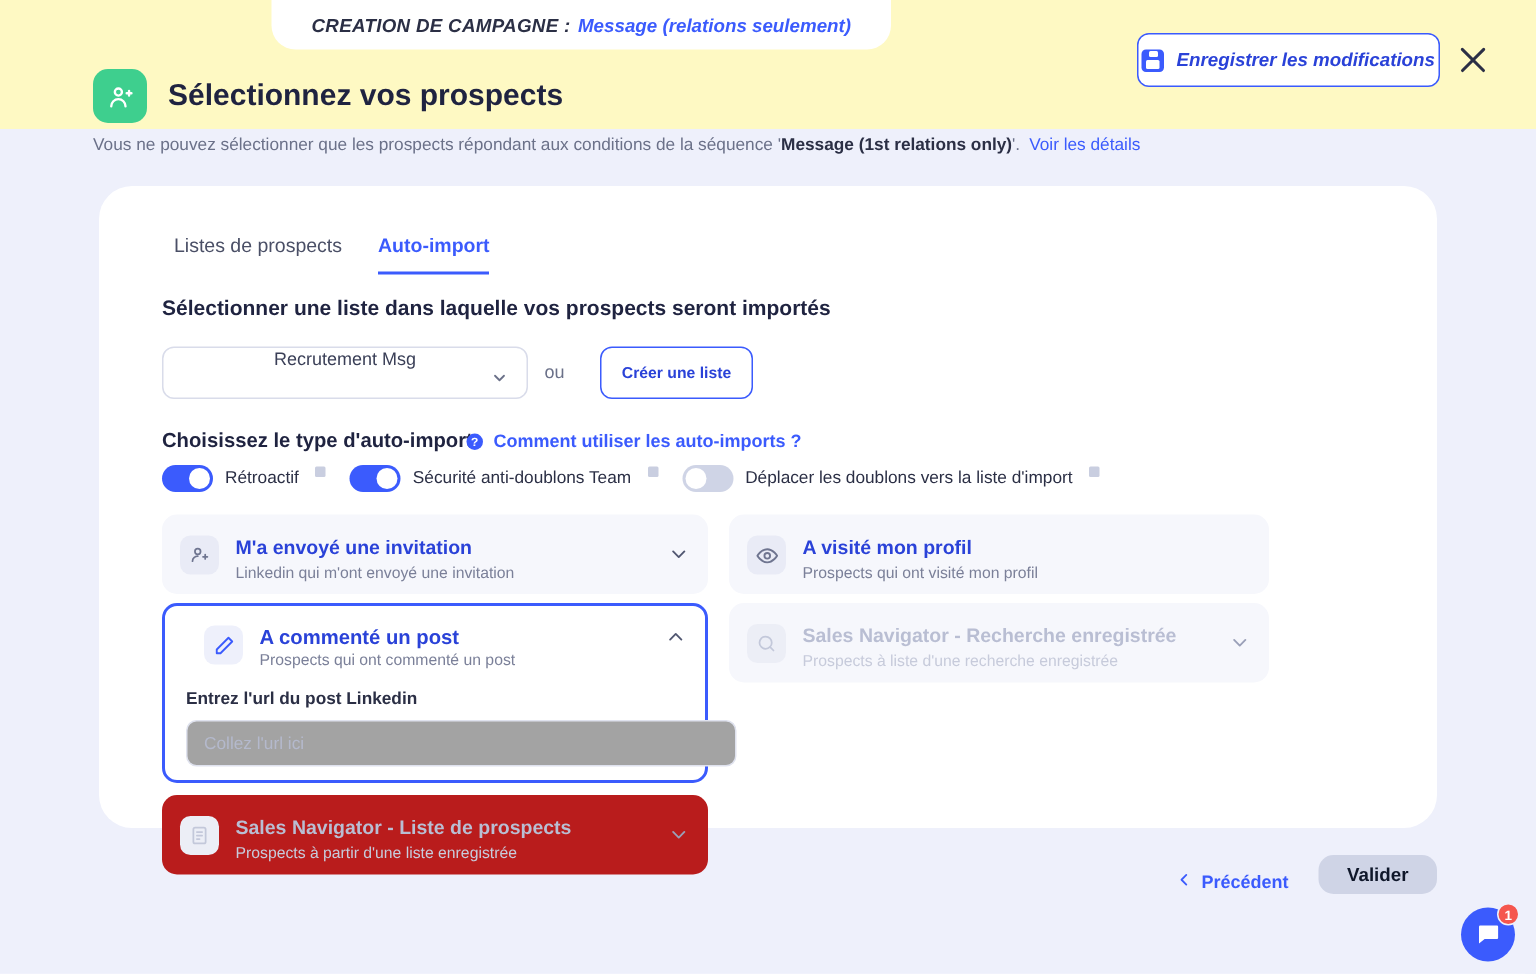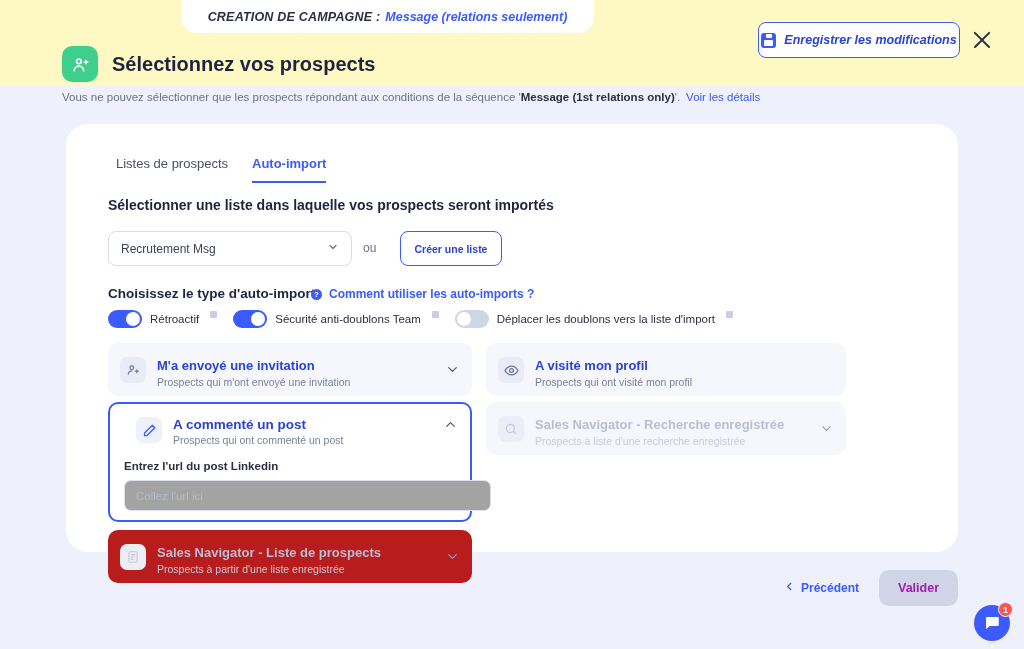--- a/index.html
+++ b/index.html
@@ -110,21 +110,21 @@
     position: absolute; left: 42px; top: 73px;
     font-size: 14px; font-weight: bold; color: #1f2340;
   }
 
   
   .select-box {
     position: absolute; left: 42px; top: 107px;
     width: 244px; height: 35px;
     border: 1px solid #d9dcea; border-radius: 8px; background: #fff;
     display: flex; align-items: center; padding: 0 12px;
-    font-size: 12px; color: #3a3f57; cursor: pointer;
+    font-size: 12px; color: #3a3f57; cursor: pointer; flex-direction: column;
   }
   .select-box .chev { margin-left: auto; }
   .ou {
     position: absolute; left: 297px; top: 117px;
     font-size: 12px; color: #6b7189;
   }
   .create-btn {
     position: absolute; left: 334px; top: 107px;
     width: 102px; height: 35px;
     border: 1.5px solid #3b5bfd; border-radius: 8px; background: #fff;
@@ -225,22 +225,22 @@
   .url-input::placeholder { color: #b4b9cc; }
 
   
   .prev {
     position: absolute; left: 784px; top: 581px;
     font-size: 12px; color: #3b5bfd; font-weight: bold;
     display: flex; align-items: center; gap: 6px; cursor: pointer;
   }
   .valider {
     position: absolute; left: 879px; top: 570px;
-    width: 79px; height: 36px; border-radius: 10px;
-    background: #cfd4e6; color: #a21caf;
+    width: 79px; height: 26px; border-radius: 10px;
+    background: #cfd4e6; color: #0f172a;
     font-size: 12.5px; font-weight: bold; border: none;
     display: flex; align-items: center; justify-content: center;
     cursor: default;
   }
 
   
   .chat {
     position: absolute; left: 974px; top: 605px;
     width: 36px; height: 36px; border-radius: 50%;
     background: #3b5bfd;
@@ -346,21 +346,21 @@
     <div class="opt" id="opt-invit">
       <span class="oicon">
         <svg width="14" height="14" viewBox="0 0 24 24" fill="none" stroke="#5b6persistent" stroke-width="2" stroke-linecap="round" stroke-linejoin="round" style="stroke:#6f7590">
           <circle cx="10" cy="8" r="3.2"></circle>
           <path d="M4 19c0-3.2 2.7-5.6 6-5.6"></path>
           <path d="M16 14h5M18.5 11.5v5"></path>
         </svg>
       </span>
       <span class="otext">
         <span class="otitle">M'a envoyé une invitation</span>
-        <span class="odesc" style="display:block">Prospects qui m'ont envoyé une invitation</span>
+        <span class="odesc" style="display:block">Linkedin qui m'ont envoyé une invitation</span>
       </span>
       <span class="ochev">
         <svg width="15" height="15" viewBox="0 0 24 24" fill="none" stroke="#515771" stroke-width="2" stroke-linecap="round" stroke-linejoin="round">
             <polyline points="6 9 12 15 18 9"></polyline>
           </svg>
       </span>
     </div>
 
     <div class="opt" id="opt-visit">
       <span class="oicon">

